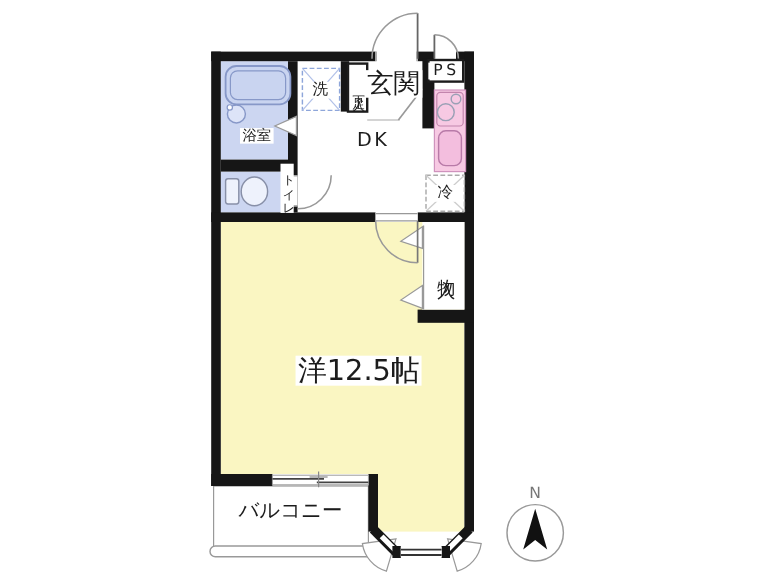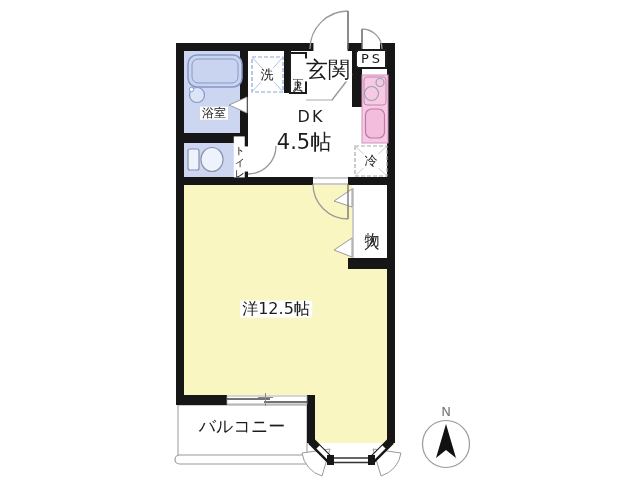--- a/index.html
+++ b/index.html
@@ -140,20 +140,19 @@
       <polygon points="446,424 456,458 446,450 436,458" fill="#111"></polygon>
     </g>
   </svg>
 
   <div class="lbl" style="left:214px;top:113px;font-size:12px">浴室</div>
   <div class="lbl nobg" style="left:267px;top:75px;font-size:13px;background:#fff">洗</div>
   <div class="lbl v" style="left:298px;top:73px;font-size:10.5px">下足入</div>
   <div class="lbl" style="left:328px;top:70px;font-size:22px">玄関</div>
   <div class="lbl" style="left:371px;top:59px;font-size:13px;letter-spacing:3px;padding-left:4px">PS</div>
   <div class="lbl nobg" style="left:311px;top:117px;font-size:16px;letter-spacing:2px">DK</div>
-  <div class="lbl nobg" style="left:304px;top:142px;font-size:21px">4.5帖</div>
   <div class="lbl" style="left:371px;top:161px;font-size:13px">冷</div>
   <div class="lbl v" style="left:239px;top:157px;font-size:10px">トイレ</div>
   <div class="lbl v" style="left:371px;top:222px;font-size:15px">物入</div>
-  <div class="lbl" style="left:276px;top:309px;font-size:16px">洋12.5帖</div>
+  <div class="lbl" style="left:299px;top:309px;font-size:24px">洋12.5帖</div>
   <div class="lbl" style="left:242px;top:427px;font-size:17px">バルコニー</div>
   <div class="lbl nobg gray" style="left:446px;top:412px;font-size:13px">N</div>
 </div>
 
 </body></html>

